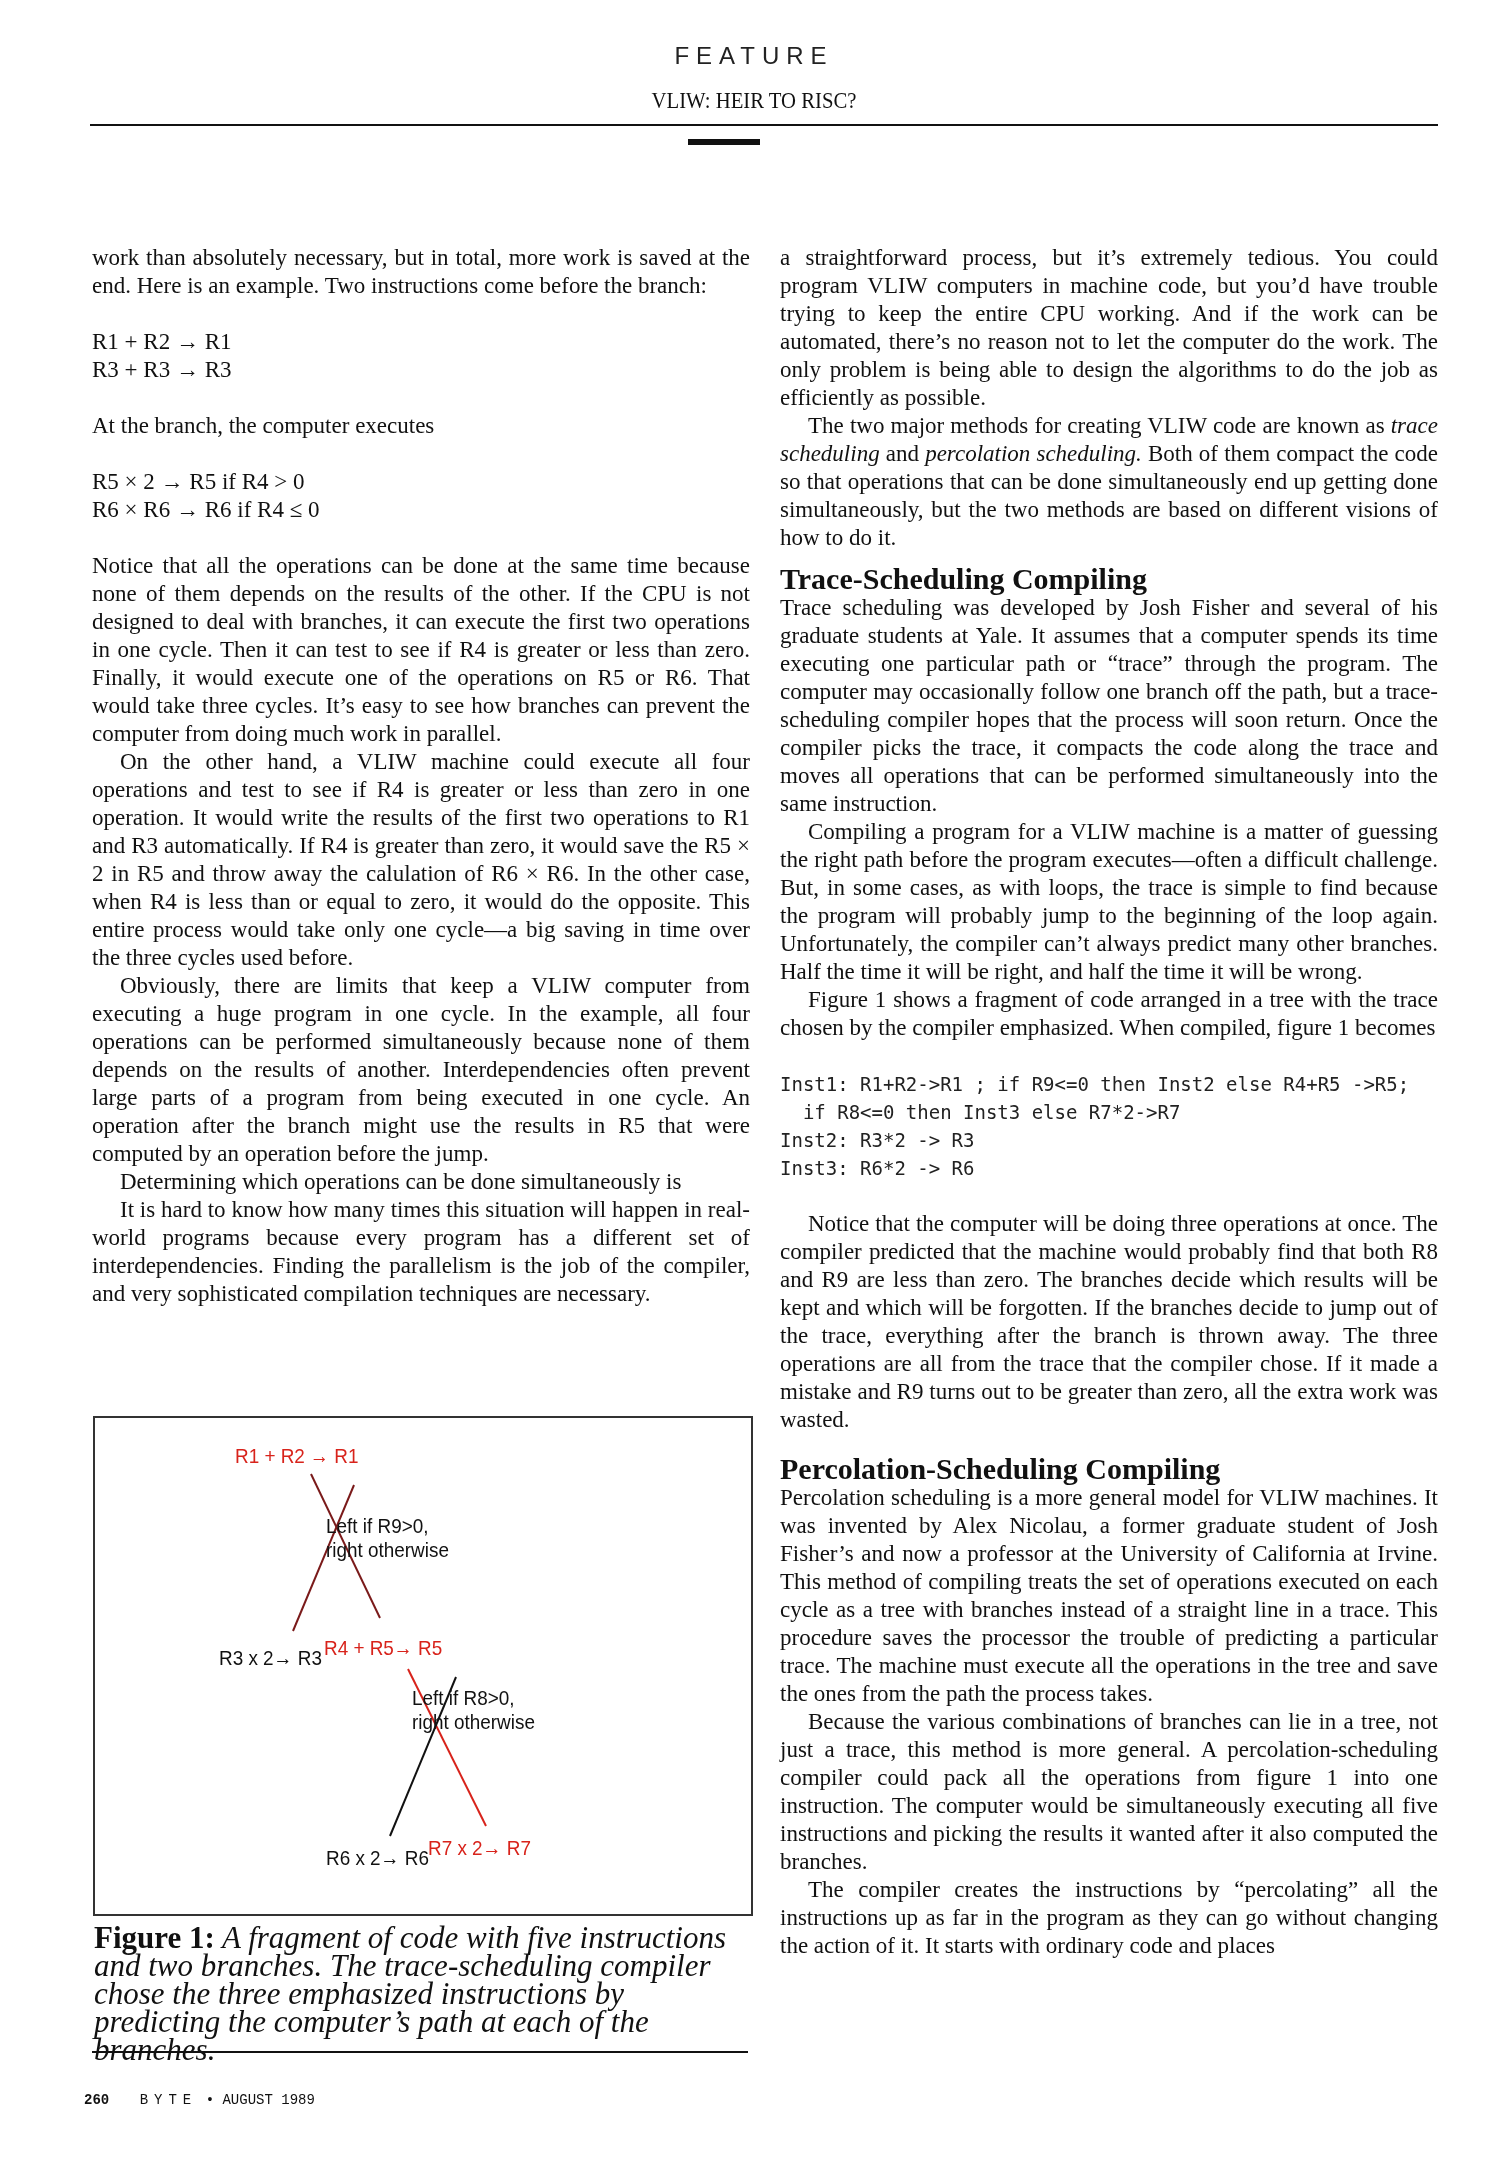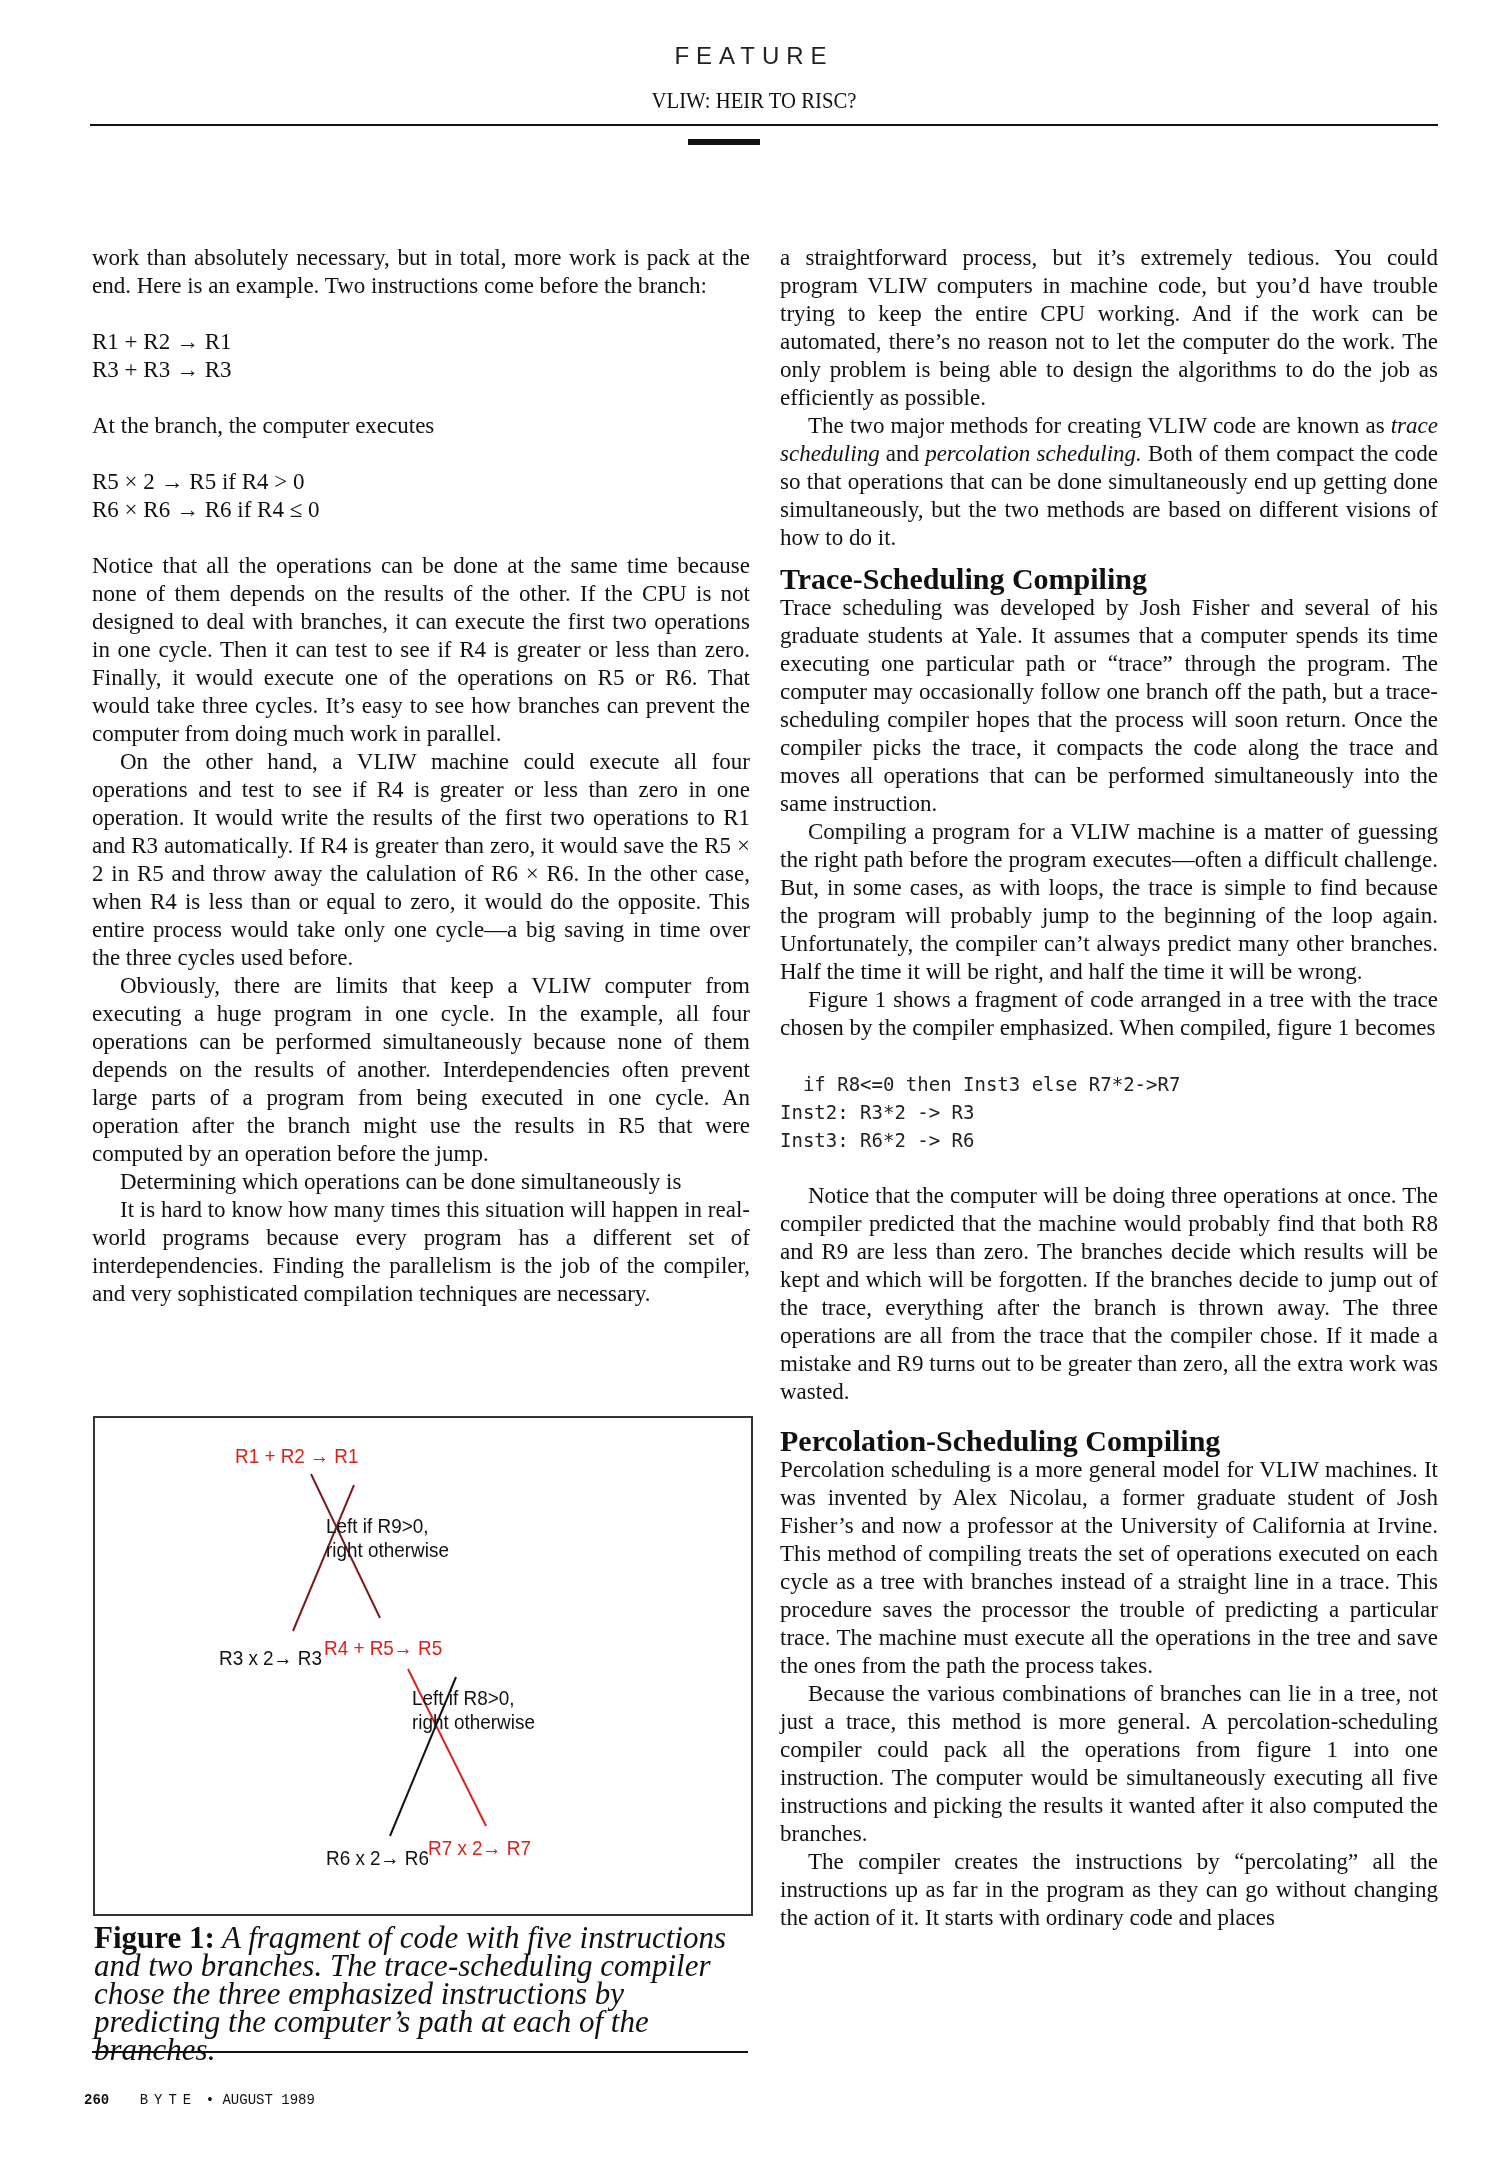--- a/index.html
+++ b/index.html
@@ -35,21 +35,21 @@
 </style>
 </head>
 <body>
 
 <div id="running-head">FEATURE</div>
 <div id="running-title">VLIW: HEIR TO RISC?</div>
 <div id="head-rule"></div>
 <div id="head-tab"></div>
 
 <div id="col-left" class="col">
-  <p class="p">work than absolutely necessary, but in total, more work is pack at the end. Here is an example. Two instructions come before the branch:</p>
+  <p class="p">work than absolutely necessary, but in total, more work is saved at the end. Here is an example. Two instructions come before the branch:</p>
   <div class="gap"></div>
   <p class="eq">R1 + R2 → R1</p>
   <p class="eq">R3 + R3 → R3</p>
   <div class="gap"></div>
   <p class="p">At the branch, the computer executes</p>
   <div class="gap"></div>
   <p class="eq">R5 × 2 → R5 if R4 &gt; 0</p>
   <p class="eq">R6 × R6 → R6 if R4 ≤ 0</p>
   <div class="gap"></div>
   <p class="p">Notice that all the operations can be done at the same time because none of them depends on the results of the other. If the CPU is not designed to deal with branches, it can execute the first two operations in one cycle. Then it can test to see if R4 is greater or less than zero. Finally, it would execute one of the operations on R5 or R6. That would take three cycles. It’s easy to see how branches can prevent the computer from doing much work in parallel.</p>
@@ -94,21 +94,21 @@
 
 <div id="col-right" class="col">
   <p class="p">a straightforward process, but it’s extremely tedious. You could program VLIW computers in machine code, but you’d have trouble trying to keep the entire CPU working. And if the work can be automated, there’s no reason not to let the computer do the work. The only problem is being able to design the algorithms to do the job as efficiently as possible.</p>
   <p class="p indent"><span>The two major methods for creating VLIW code are known as </span><i>trace scheduling</i><span> and </span><i>percolation scheduling.</i><span> Both of them compact the code so that operations that can be done simultaneously end up getting done simultaneously, but the two methods are based on different visions of how to do it.</span></p>
   <div style="height:12px"></div>
   <h3 class="h">Trace-Scheduling Compiling</h3>
   <p class="p">Trace scheduling was developed by Josh Fisher and several of his graduate students at Yale. It assumes that a computer spends its time executing one particular path or “trace” through the program. The computer may occasionally follow one branch off the path, but a trace-scheduling compiler hopes that the process will soon return. Once the compiler picks the trace, it compacts the code along the trace and moves all operations that can be performed simultaneously into the same instruction.</p>
   <p class="p indent">Compiling a program for a VLIW machine is a matter of guessing the right path before the program executes—often a difficult challenge. But, in some cases, as with loops, the trace is simple to find because the program will probably jump to the beginning of the loop again. Unfortunately, the compiler can’t always predict many other branches. Half the time it will be right, and half the time it will be wrong.</p>
   <p class="p indent">Figure 1 shows a fragment of code arranged in a tree with the trace chosen by the compiler emphasized. When compiled, figure 1 becomes</p>
   <div class="gap"></div>
-  <div class="code"><div>  if R8&lt;=0 then Inst3 else R7*2-&gt;R7</div><div>Inst2: R3*2 -&gt; R3</div><div>Inst3: R6*2 -&gt; R6</div></div>
+  <div class="code"><div>Inst1: R1+R2-&gt;R1 ; if R9&lt;=0 then Inst2 else R4+R5 -&gt;R5;</div><div>  if R8&lt;=0 then Inst3 else R7*2-&gt;R7</div><div>Inst2: R3*2 -&gt; R3</div><div>Inst3: R6*2 -&gt; R6</div></div>
   <div class="gap"></div>
   <p class="p indent">Notice that the computer will be doing three operations at once. The compiler predicted that the machine would probably find that both R8 and R9 are less than zero. The branches decide which results will be kept and which will be forgotten. If the branches decide to jump out of the trace, everything after the branch is thrown away. The three operations are all from the trace that the compiler chose. If it made a mistake and R9 turns out to be greater than zero, all the extra work was wasted.</p>
   <div style="height:20px"></div>
   <h3 class="h">Percolation-Scheduling Compiling</h3>
   <p class="p">Percolation scheduling is a more general model for VLIW machines. It was invented by Alex Nicolau, a former graduate student of Josh Fisher’s and now a professor at the University of California at Irvine. This method of compiling treats the set of operations executed on each cycle as a tree with branches instead of a straight line in a trace. This procedure saves the processor the trouble of predicting a particular trace. The machine must execute all the operations in the tree and save the ones from the path the process takes.</p>
   <p class="p indent">Because the various combinations of branches can lie in a tree, not just a trace, this method is more general. A percolation-scheduling compiler could pack all the operations from figure 1 into one instruction. The computer would be simultaneously executing all five instructions and picking the results it wanted after it also computed the branches.</p>
   <p class="p indent">The compiler creates the instructions by “percolating” all the instructions up as far in the program as they can go without changing the action of it. It starts with ordinary code and places</p>
 </div>
 
 </body></html>

